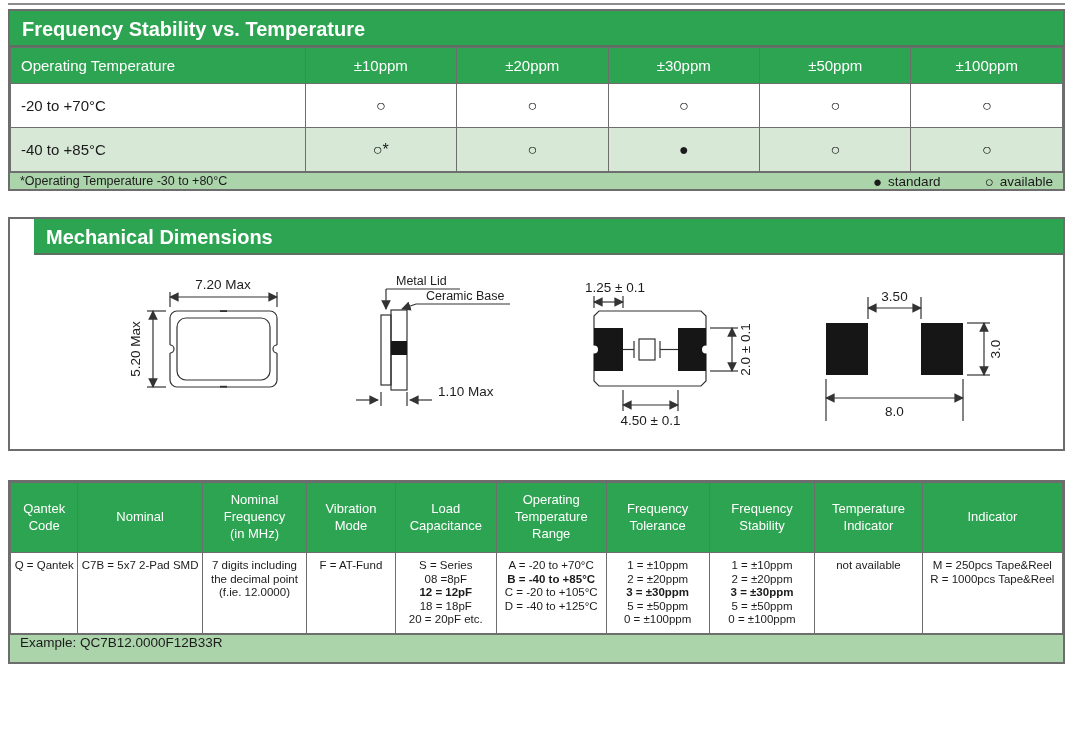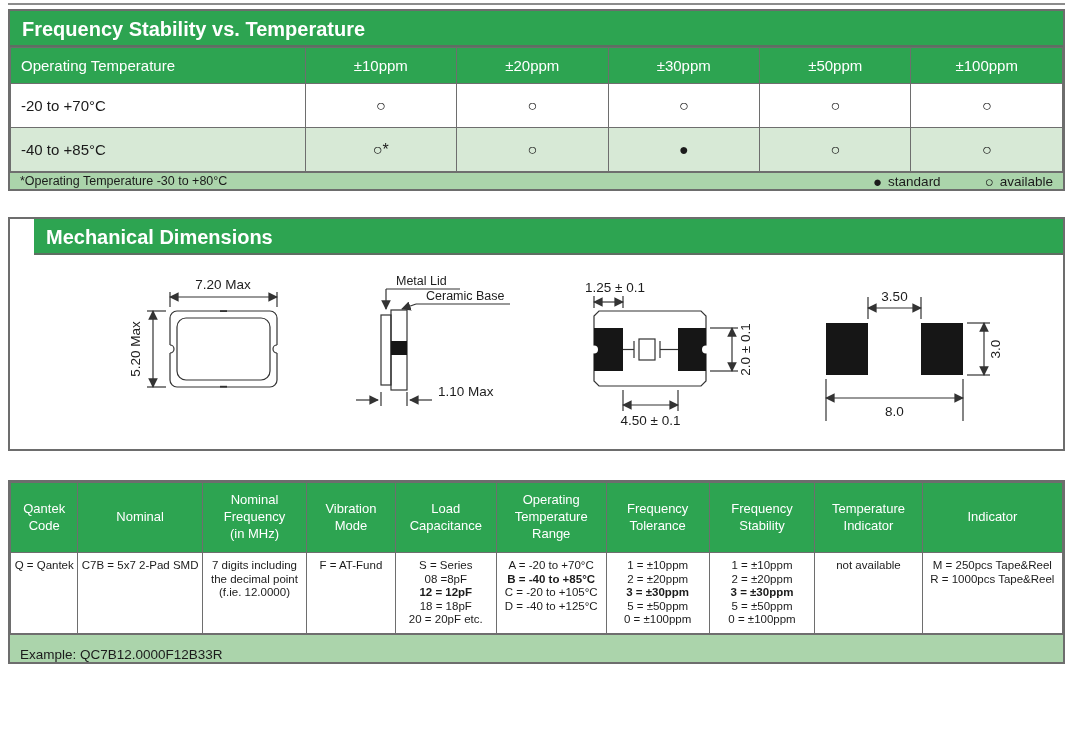--- a/index.html
+++ b/index.html
@@ -28,21 +28,21 @@
   .leg-sym{font-size:15px;line-height:1;}
   
   .mech-body{height:194px;background:#fff;}
   .mech-body svg{display:block;}
   
   .png-table th{background:var(--green);color:#fff;font-weight:normal;font-size:13px;line-height:1.3;
        height:70px;white-space:pre-line;vertical-align:middle;text-align:center;}
   .png-table td{vertical-align:top;text-align:center;font-size:11.5px;line-height:1.18;padding:6px 2px;height:72px;}
   .png-table td div{white-space:nowrap;}
   .b{font-weight:bold;}
-  .png-foot{background:var(--footer_green);display:flex;justify-content:space-between;align-items:flex-end;
+  .png-foot{background:var(--footer_green);display:flex;justify-content:space-between;align-items:flex-start;
        height:28px;padding:0 10px;font-size:13.5px;border-top:1px solid var(--border);}
 </style>
 </head>
 <body>
 
 <div class="page">
   <div class="topline"></div>
 
   <section class="panel">
     <div class="panel-title">Frequency Stability vs. Temperature</div>

